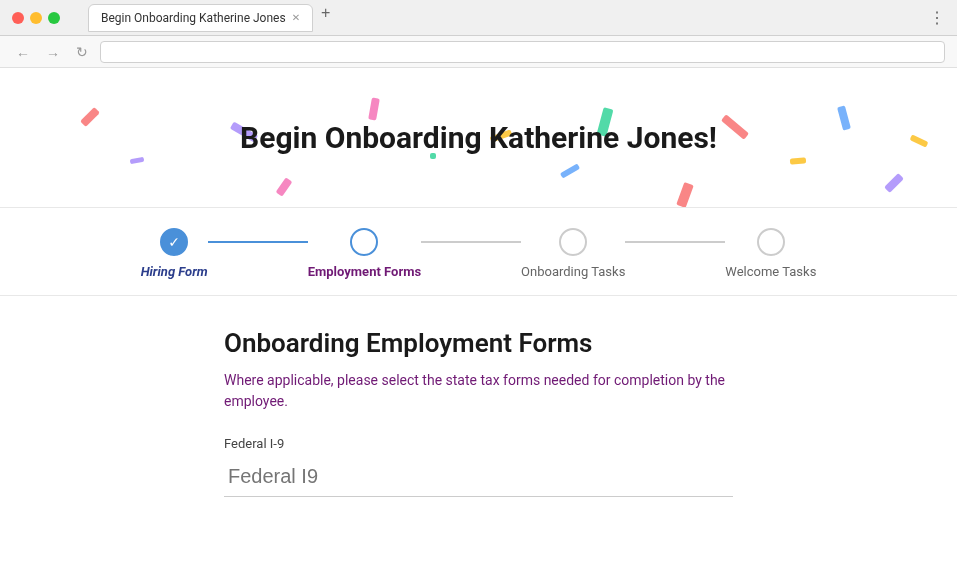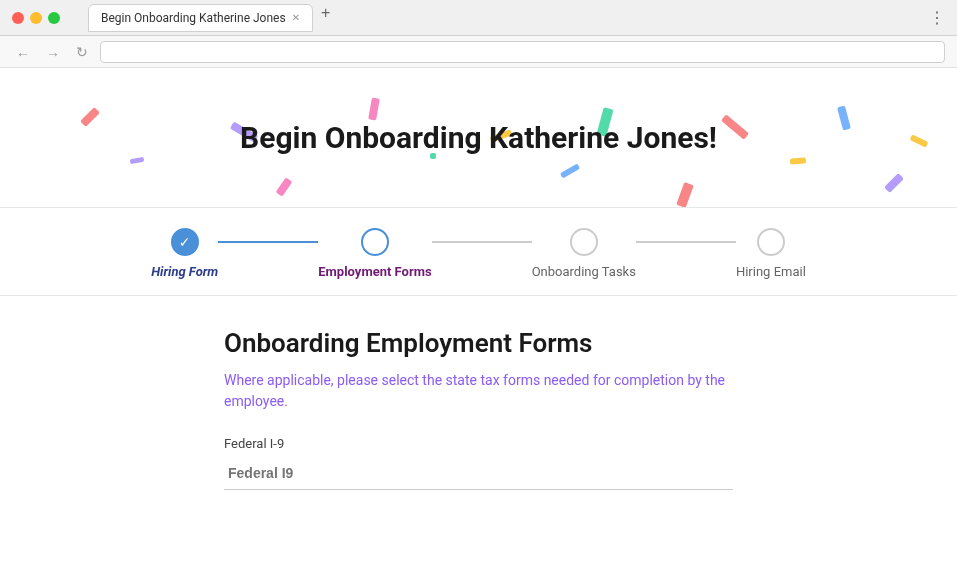--- a/index.html
+++ b/index.html
@@ -157,43 +157,42 @@
       background: #fff;
     }
     .section-title {
       font-size: 26px;
       font-weight: 600;
       color: #1a1a1a;
       margin-bottom: 12px;
     }
     .section-desc {
       font-size: 14px;
-      color: #8b5cf6;
+      color: #701a75;
       margin-bottom: 24px;
       line-height: 1.5;
     }
     .form-group {
       margin-bottom: 24px;
     }
     .form-label {
       font-size: 13px;
       color: #444;
       margin-bottom: 6px;
       display: block;
     }
     .form-input {
       width: 100%;
       border: none;
       border-bottom: 1px solid #ccc;
       padding: 8px 4px;
-      font-size: 14px;
+      font-size: 20px;
       color: #333;
       background: #fff;
       outline: none;
-      font-weight: bold;
     }
   </style>
 </head>
 <body>
 
 <div class="browser-chrome">
   <div class="traffic-lights">
     <div class="traffic-light tl-red"></div>
     <div class="traffic-light tl-yellow"></div>
     <div class="traffic-light tl-green"></div>
@@ -250,21 +249,21 @@
     <div class="step-connector"></div>
 
     <div class="step">
       <div class="step-circle inactive"></div>
       <span class="step-label">Onboarding Tasks</span>
     </div>
     <div class="step-connector"></div>
 
     <div class="step">
       <div class="step-circle inactive"></div>
-      <span class="step-label">Hiring Email</span>
+      <span class="step-label">Welcome Tasks</span>
     </div>
   </div>
 </div>
 
 <div class="main-content">
   <h2 class="section-title">Onboarding Employment Forms</h2>
   <p class="section-desc">Where applicable, please select the state tax forms needed for completion by the employee.</p>
 
   <div class="form-group">
     <label class="form-label">Federal I-9</label>

